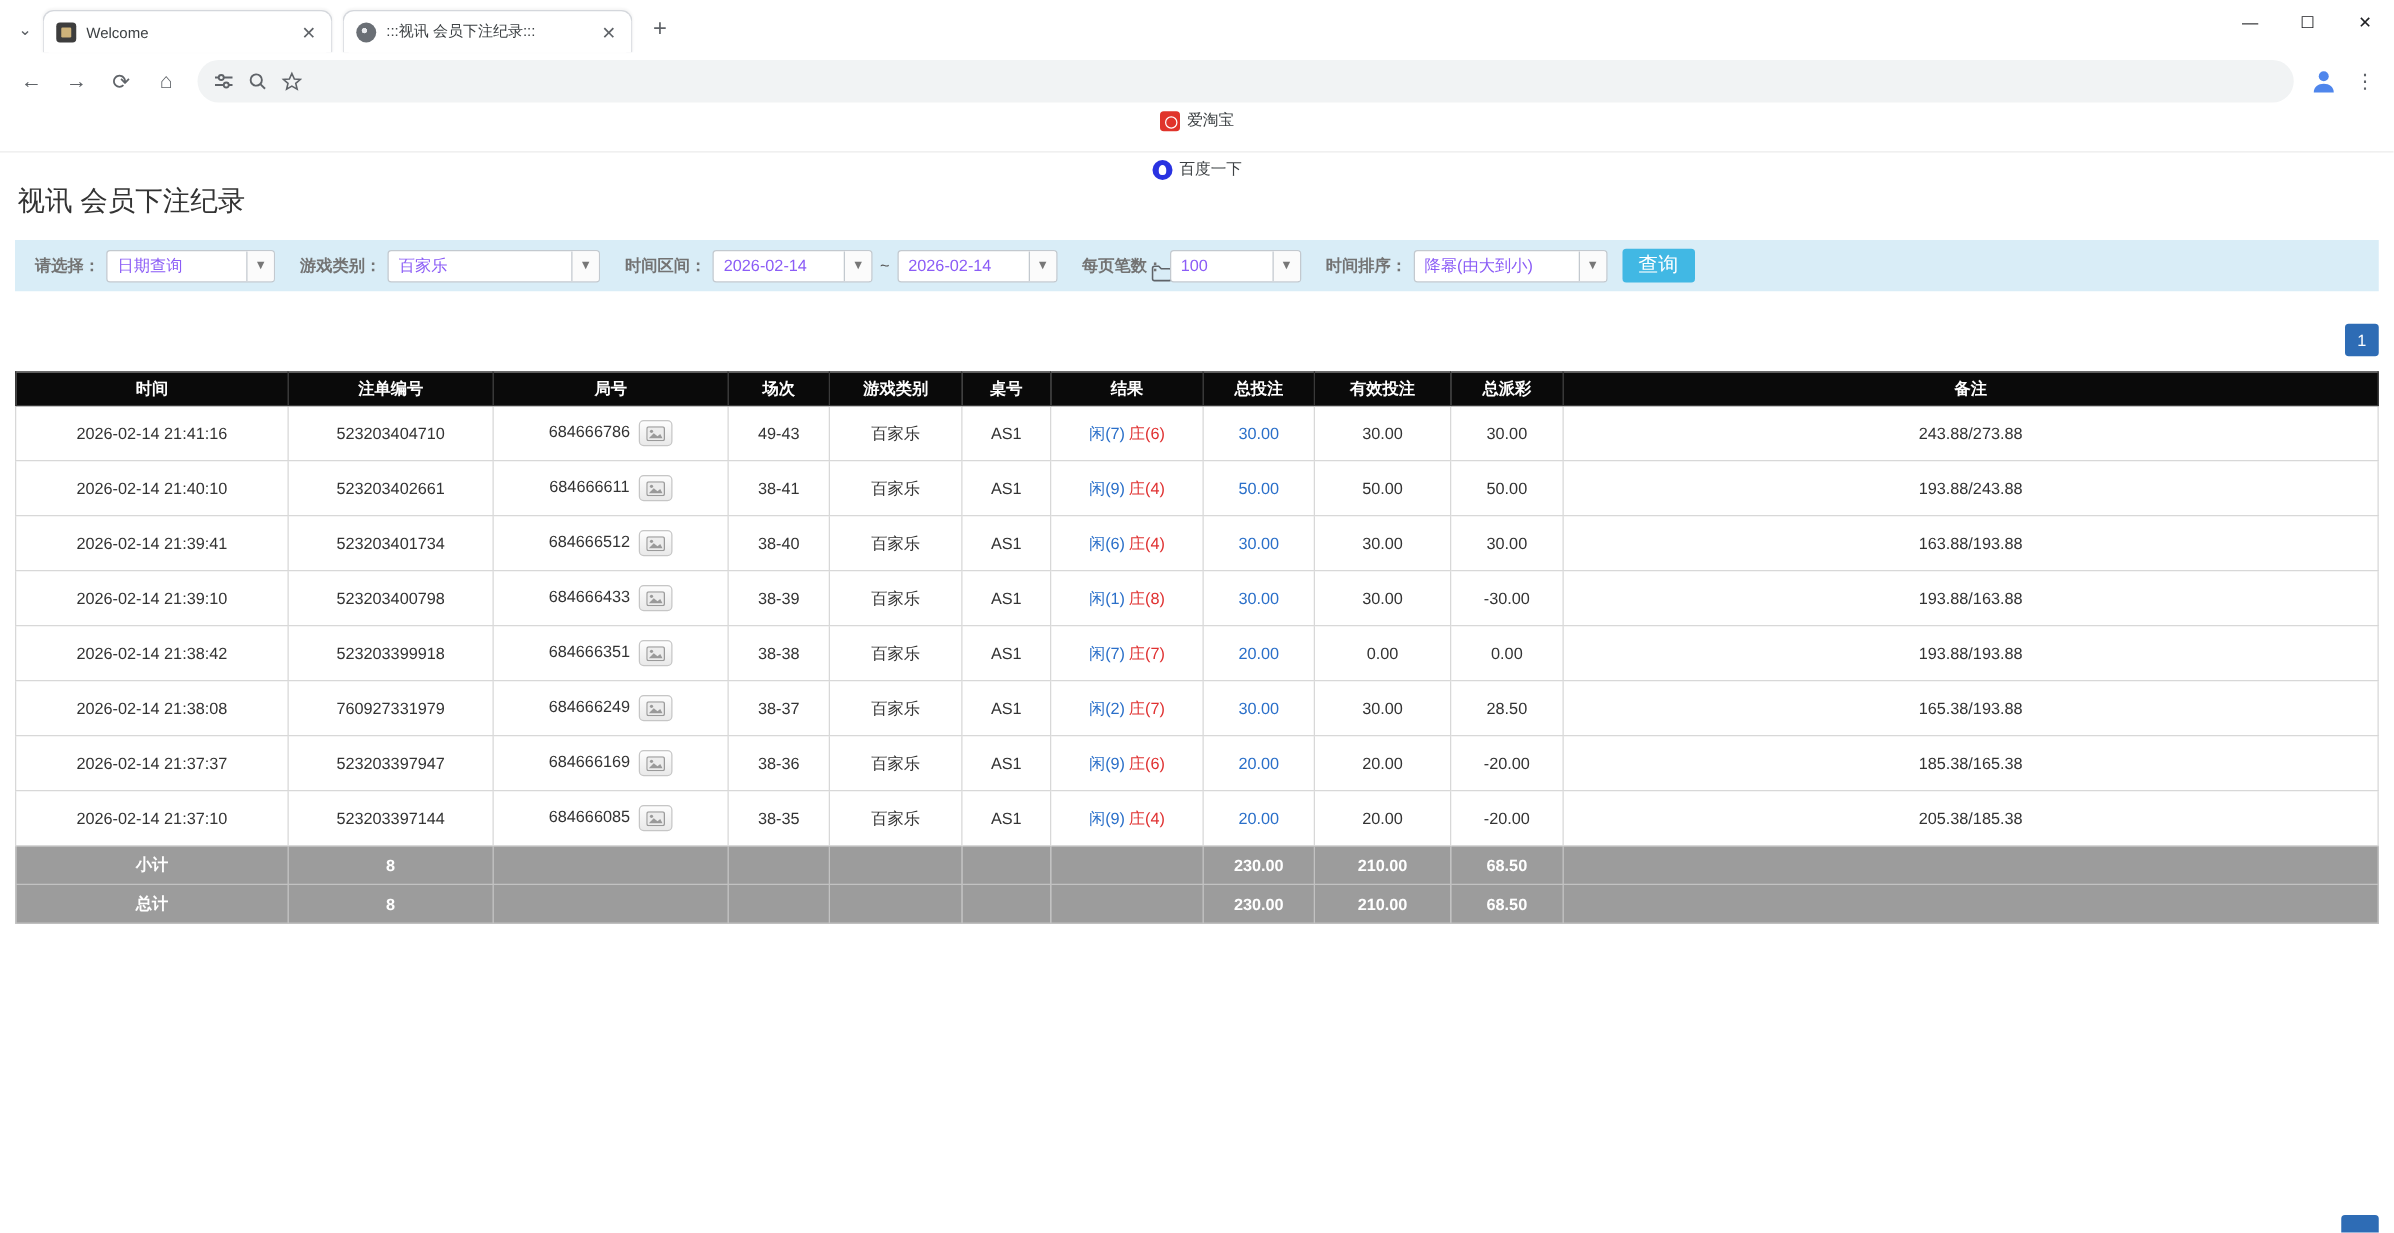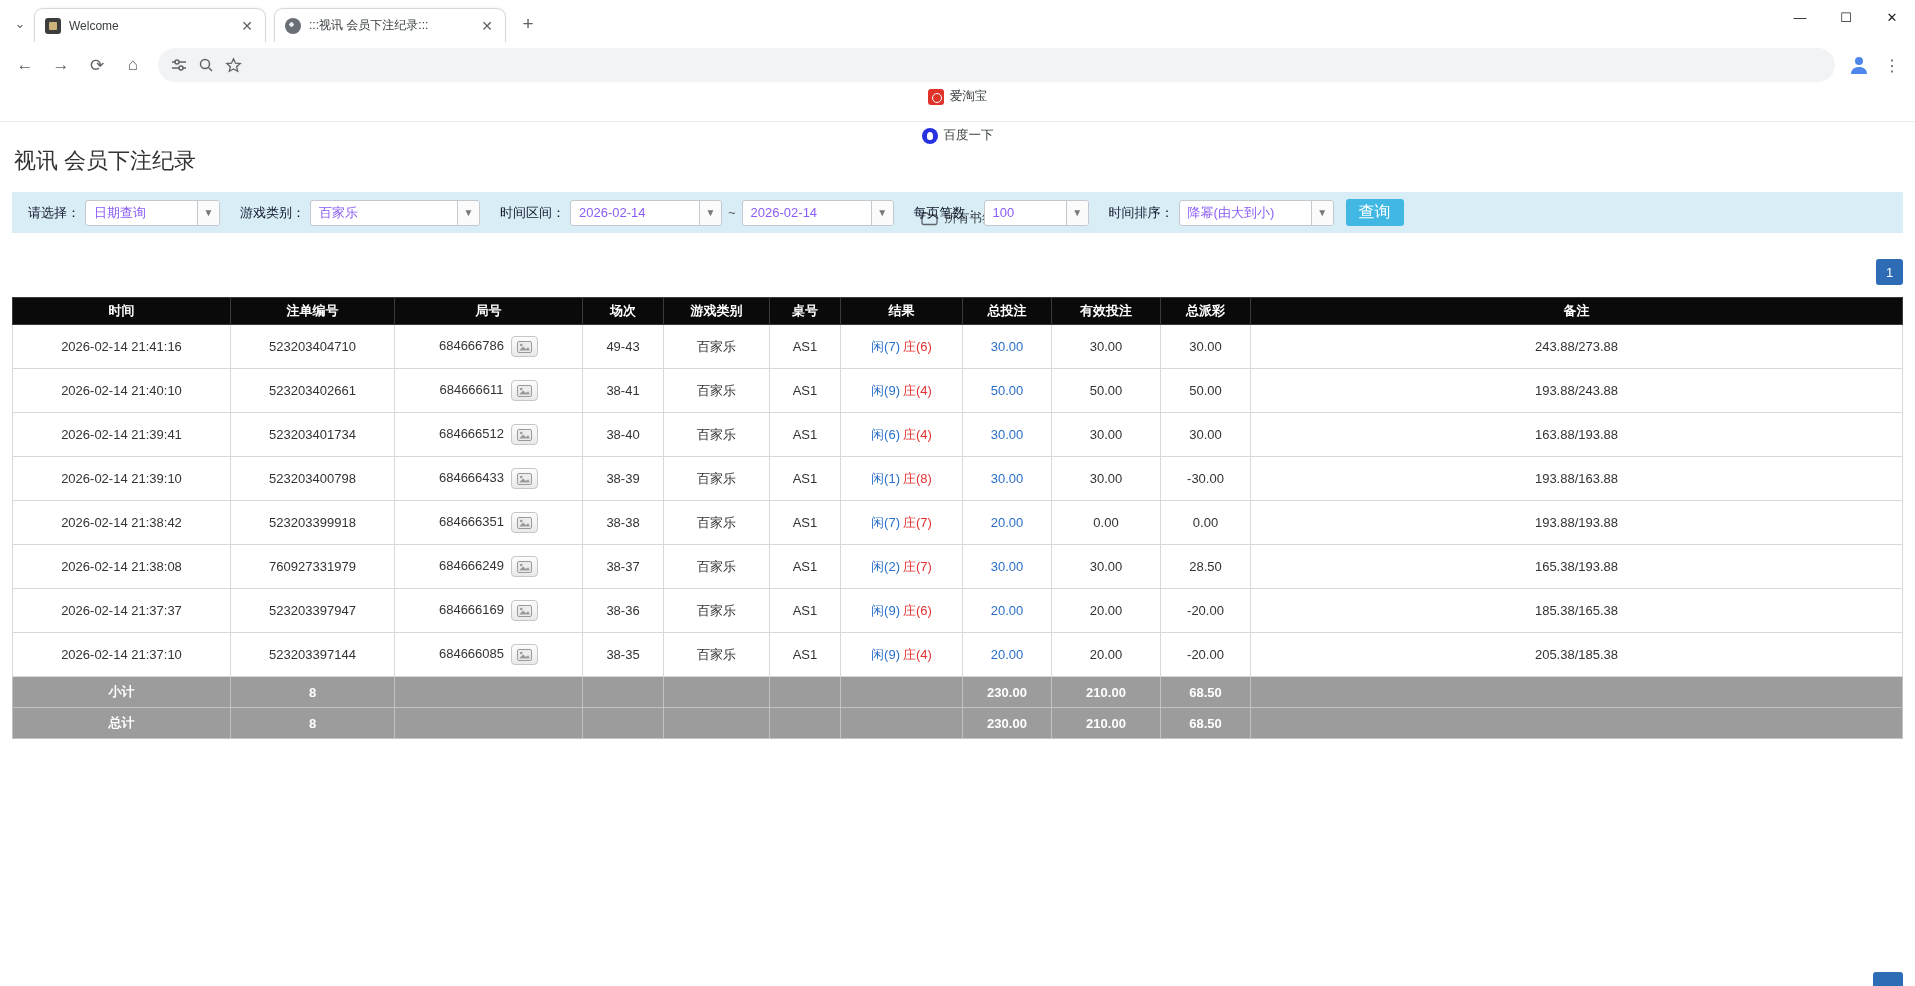--- a/index.html
+++ b/index.html
@@ -53,26 +53,26 @@
   .bm-baidu:after { content: ""; position: absolute; left: 5px; top: 4px; width: 6px; height: 8px; background: #fff; border-radius: 50% 50% 40% 40%; }
   .bm-spacer { flex: 1; }
   .bm-divider { width: 1px; height: 18px; background: #dadce0; }
   .all-bookmarks { display: flex; align-items: center; gap: 7px; cursor: pointer; }
 
   
   .page { padding: 0 12px; }
   .page-title { font-size: 22px; font-weight: 500; color: #333; margin: 24px 2px 16px 2px; }
 
   .filter-bar { background: var(--filter-bg); display: flex; align-items: center; padding: 7px 16px; font-size: 13px; }
-  .flabel { color: #0f172a; font-weight: normal; margin: 0 5px 0 20px; white-space: nowrap; }
+  .flabel { color: #737373; font-weight: bold; margin: 0 5px 0 20px; white-space: nowrap; }
   .flabel:first-child { margin-left: 0; }
   .combo { display: inline-flex; height: 26px; background: #fff; border: 1px solid #c3c9cf; border-radius: 3px; overflow: hidden; align-items: stretch; cursor: pointer; }
   .combo-text { flex: 1; padding: 0 8px; line-height: 24px; color: #8b5cf6; white-space: nowrap; overflow: hidden; }
   .combo-arrow { width: 22px; border-left: 1px solid #c3c9cf; background: #fbfbfb; color: #777; display: flex; align-items: center; justify-content: center; font-size: 10px; }
-  .combo.w135 { width: 135px; } .combo.w170 { width: 170px; } .combo.w152 { width: 152px; }
+  .combo.w135 { width: 135px; } .combo.w170 { width: 170px; } .combo.w152 { width: 128px; }
   .combo.w105 { width: 105px; } .combo.w155 { width: 155px; }
   .range-sep { margin: 0 6px; color: #555; }
   .btn-query { margin-left: 12px; background: var(--query-btn); color: #fff; border: none; border-radius: 3px; height: 27px; padding: 0 13px; font-size: 16px; cursor: pointer; }
 
   .info-bar { margin-top: 22px; background: var(--info-bg); height: 37px; display: flex; align-items: center; justify-content: space-between; padding: 0 14px; font-size: 13px; }
   .info-left { color: #555; }
   .info-right { color: var(--red); }
 
   .pagination { display: flex; justify-content: flex-end; margin: 26px 0 12px 0; }
   .page-btn { min-width: 27px; height: 26px; background: var(--accent-blue); color: #fff; border: none; border-radius: 3px; font-size: 13px; cursor: pointer; }

